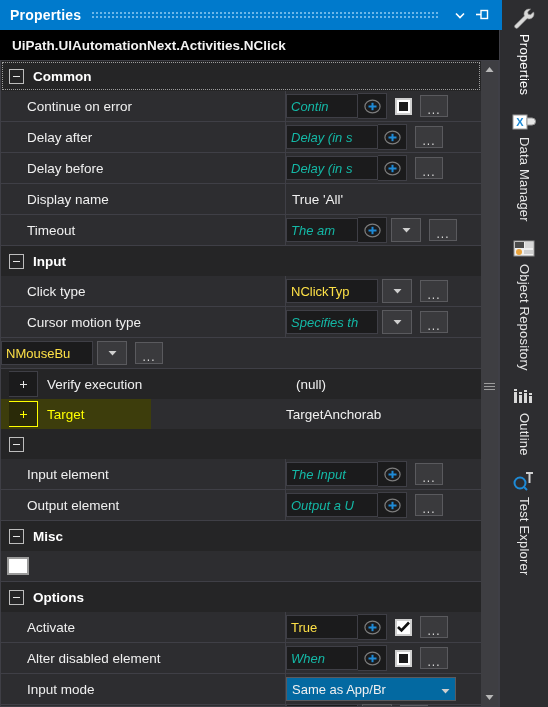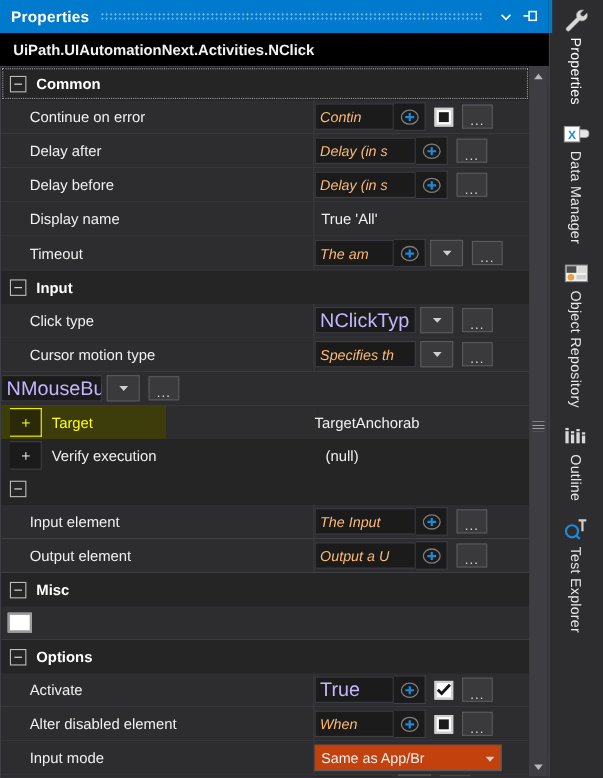--- a/index.html
+++ b/index.html
@@ -66,36 +66,36 @@
   .rowx.hl{background:linear-gradient(to right,#3a3a10 0%,#3a3a10 100%);}
   .rowx.hl .namecell{background:#3d3d0c;width:150px;flex:0 0 150px;}
   .rowx.hl .namecell .t{color:#ffff00;font-weight:normal;}
   .rowx.hl .valcell{background:#2d2d30;padding-left:0;}
   .rowx.hl .pad{width:135px;flex:0 0 135px;height:30px;background:#2d2d30;}
 
   
   .tbox{height:24px;background:#1b1b1c;border:1px solid #3f3f46;display:flex;
         align-items:center;padding:0 4px;box-sizing:border-box;overflow:hidden;
         width:72px;flex:0 0 72px;cursor:text;}
-  .tbox .txt{font-size:18px;color:#c4b5fd;white-space:nowrap;}
-  .tbox .ph{font-size:13px;color:#fdba74;font-style:italic;white-space:nowrap;}
+  .tbox .txt{font-size:13px;color:#fde047;white-space:nowrap;}
+  .tbox .ph{font-size:13px;color:#14b8a6;font-style:italic;white-space:nowrap;}
   .tbox.wide{width:92px;flex:0 0 92px;}
 
   .plus{width:28px;flex:0 0 28px;height:24px;background:#1b1b1c;border:1px solid #3f3f46;
         border-left:none;display:flex;align-items:center;justify-content:center;cursor:pointer;}
   .chk{width:17px;height:17px;background:#ffffff;border:2px solid #cfcfcf;margin-left:8px;
        display:flex;align-items:center;justify-content:center;cursor:pointer;box-sizing:border-box;flex:0 0 17px;}
   .chk .inner{width:9px;height:9px;background:#1b1b1c;}
   .ell{width:28px;flex:0 0 28px;height:22px;background:#3a3a3d;border:1px solid #5a5a5e;
        margin-left:8px;display:flex;align-items:flex-end;justify-content:center;
        cursor:pointer;box-sizing:border-box;padding-bottom:2px;}
   .ell span{font-size:12px;color:#dcdcdc;line-height:8px;letter-spacing:1px;}
   .ddbtn{width:30px;flex:0 0 30px;height:24px;background:#3a3a3d;border:1px solid #5a5a5e;
          margin-left:4px;display:flex;align-items:center;justify-content:center;cursor:pointer;box-sizing:border-box;}
-  .combo{height:24px;background:#c2410c;border:1px solid #5a5a5e;display:flex;align-items:center;
+  .combo{height:24px;background:#0369a1;border:1px solid #5a5a5e;display:flex;align-items:center;
          justify-content:space-between;padding:0 5px;box-sizing:border-box;width:170px;flex:0 0 170px;cursor:pointer;}
   .combo .txt{font-size:13px;color:#f0f0f0;white-space:nowrap;overflow:hidden;}
   .plaintxt{font-size:13.5px;color:#f0f0f0;padding-left:6px;white-space:nowrap;}
   .pvbox{width:22px;height:18px;background:#ffffff;border:2px solid #9a9a9a;margin-left:6px;
          box-sizing:border-box;cursor:pointer;}
 
   
   .vsb{width:17px;flex:0 0 17px;background:#3e3e42;display:flex;flex-direction:column;
        align-items:center;justify-content:space-between;position:relative;cursor:pointer;}
   .sbar{width:17px;height:17px;display:flex;align-items:center;justify-content:center;
@@ -292,37 +292,37 @@
               <span class="ddbtn">
                 <svg width="9" height="6" viewBox="0 0 9 6">
                   <path d="M0.5 1 L8.5 1 L4.5 5.5 Z" fill="#cfcfcf"></path>
                 </svg>
               </span>
               <span class="ell">
                 <span>...</span>
               </span>
             </div>
           </div>
+          <div class="rowx">
+            <div class="namecell">
+              <span class="exp plus"></span>
+              <span class="t">Verify execution</span>
+            </div>
+            <div class="valcell">
+              <span class="t">(null)</span>
+            </div>
+          </div>
           <div class="rowx hl">
             <div class="namecell">
               <span class="exp plus yel"></span>
               <span class="t">Target</span>
             </div>
             <div class="pad"></div>
             <div class="valcell">
               <span class="t">TargetAnchorab</span>
-            </div>
-          </div>
-          <div class="rowx">
-            <div class="namecell">
-              <span class="exp plus"></span>
-              <span class="t">Verify execution</span>
-            </div>
-            <div class="valcell">
-              <span class="t">(null)</span>
             </div>
           </div>
           <div class="sec">
             <span class="exp"></span>
           </div>
           <div class="row">
             <div class="namecell">
               <span class="t">Input element</span>
             </div>
             <div class="valcell">

